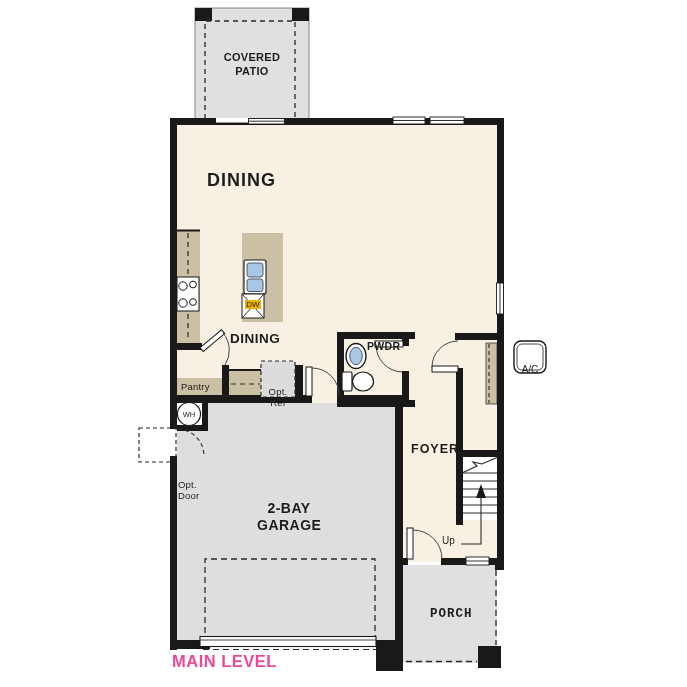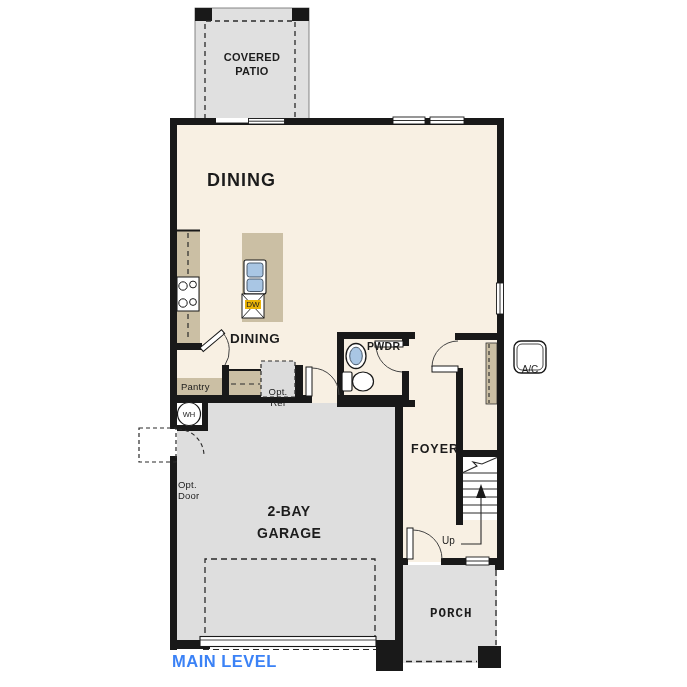--- a/index.html
+++ b/index.html
@@ -176,25 +176,25 @@
 
 
 <div class="lbl b" style="left:230px;top:331px;font-size:13.5px;letter-spacing:0.5px;">DINING</div>
 
 <div class="lbl b" style="left:367px;top:340px;font-size:10.5px;letter-spacing:0.3px;">PWDR</div>
 
 <div class="lbl room-md" style="left:411px;top:442px;">FOYER</div>
 
 <div class="lbl" style="left:442px;top:535px;font-size:10px;">Up</div>
 
-<div class="lbl ctr" style="left:257px;top:500px;width:64px;font-size:14px;font-weight:bold;line-height:22px;letter-spacing:0.5px;">2-BAY GARAGE</div>
+<div class="lbl ctr" style="left:257px;top:500px;width:64px;font-size:14px;font-weight:bold;line-height:17px;letter-spacing:0.5px;">2-BAY GARAGE</div>
 
 <div class="lbl room-md" style="left:430px;top:607px;font-family:Liberation Mono, monospace;">PORCH</div>
 
-<div class="lbl b" style="left:172px;top:652px;font-size:16.5px;letter-spacing:0.5px;color:#3b82f6;">MAIN LEVEL</div>
+<div class="lbl b" style="left:172px;top:652px;font-size:16.5px;letter-spacing:0.5px;color:#ec4899;">MAIN LEVEL</div>
 
 <div class="lbl room-sm" style="left:181px;top:361px;">Pantry</div>
 
 <div class="lbl ctr room-sm" style="left:263px;top:366px;width:30px;">Opt. Ref</div>
 
 <div class="lbl room-sm" style="left:178px;top:459px;width:30px;">Opt. Door</div>
 
 <div class="lbl ctr" style="left:179px;top:409.5px;width:20px;font-size:7.5px;">WH</div>
 
 <div class="lbl ctr" style="left:243px;top:300px;width:20px;font-size:8px;"><span style="background:#eab308;padding:0 1px;">DW</span></div>

